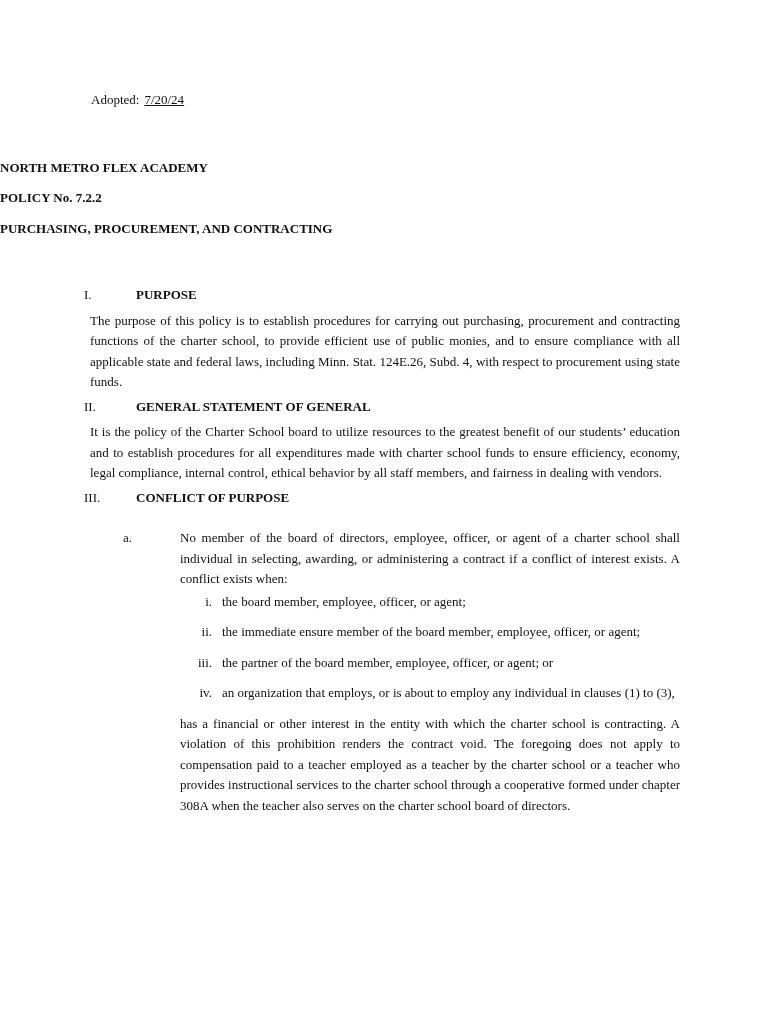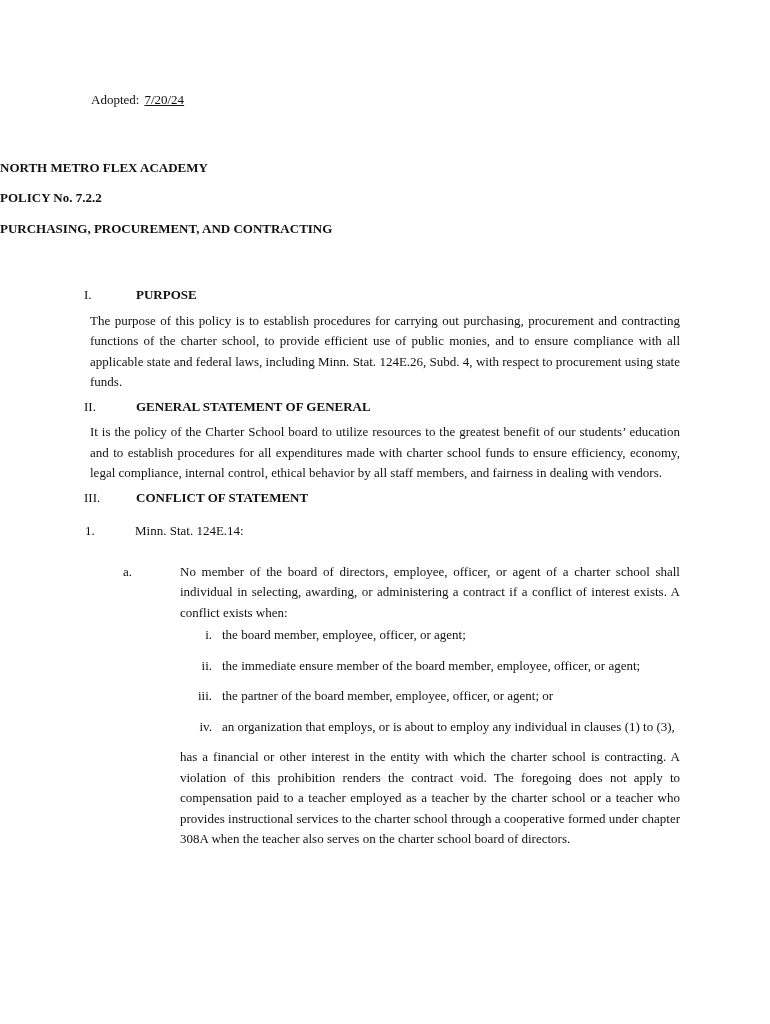--- a/index.html
+++ b/index.html
@@ -117,26 +117,23 @@
     <span class="numeral">I.</span><span class="heading-text">PURPOSE</span>
   </div>
   <p class="para">The purpose of this policy is to establish procedures for carrying out purchasing, procurement and contracting functions of the charter school, to provide efficient use of public monies, and to ensure compliance with all applicable state and federal laws, including Minn. Stat. 124E.26, Subd. 4, with respect to procurement using state funds.</p>
 
   <div class="heading-row">
     <span class="numeral">II.</span><span class="heading-text">GENERAL STATEMENT OF GENERAL</span>
   </div>
   <p class="para">It is the policy of the Charter School board to utilize resources to the greatest benefit of our students’ education and to establish procedures for all expenditures made with charter school funds to ensure efficiency, economy, legal compliance, internal control, ethical behavior by all staff members, and fairness in dealing with vendors.</p>
 
   <div class="heading-row">
-    <span class="numeral">III.</span><span class="heading-text">CONFLICT OF STATEMENT</span>
+    <span class="numeral">III.</span><span class="heading-text">CONFLICT OF PURPOSE</span>
   </div>
 
-  <div class="num-item">
-    <span class="num-marker">1.</span><span>Minn. Stat. 124E.14:</span>
-  </div>
 
   <div class="sub-item">
     <span class="sub-marker">a.</span>
     <p class="sub-text">No member of the board of directors, employee, officer, or agent of a charter school shall individual in selecting, awarding, or administering a contract if a conflict of interest exists.  A conflict exists when:</p>
   </div>
 
   <div class="roman-list">
     <div class="roman-item">
       <span class="roman-marker">i.</span>
       <p class="roman-text">the board member, employee, officer, or agent;</p>

